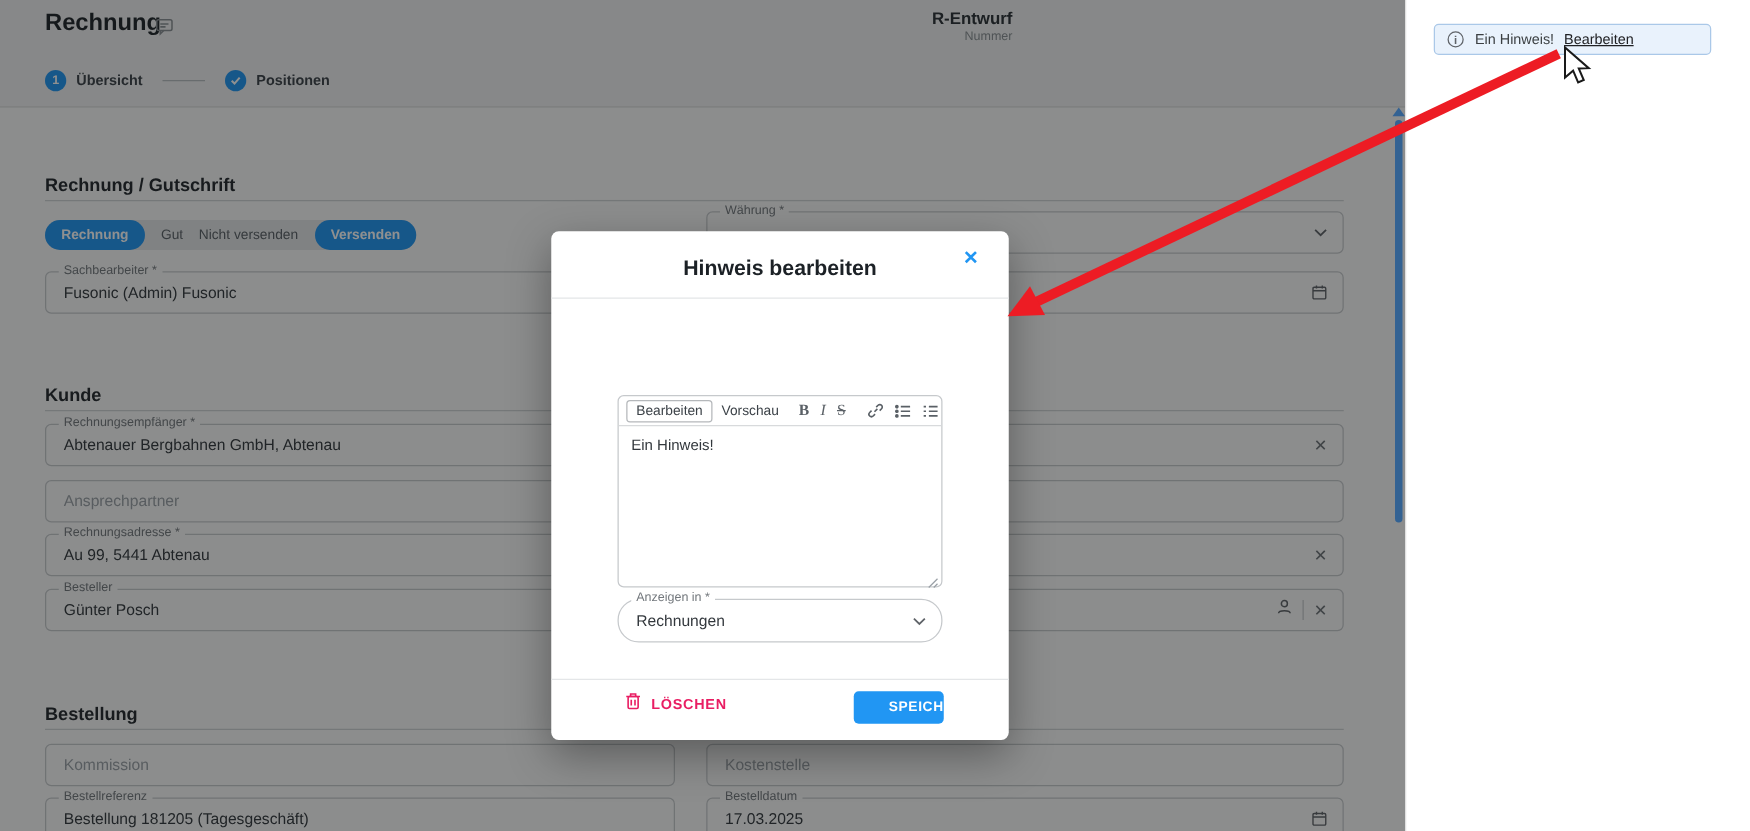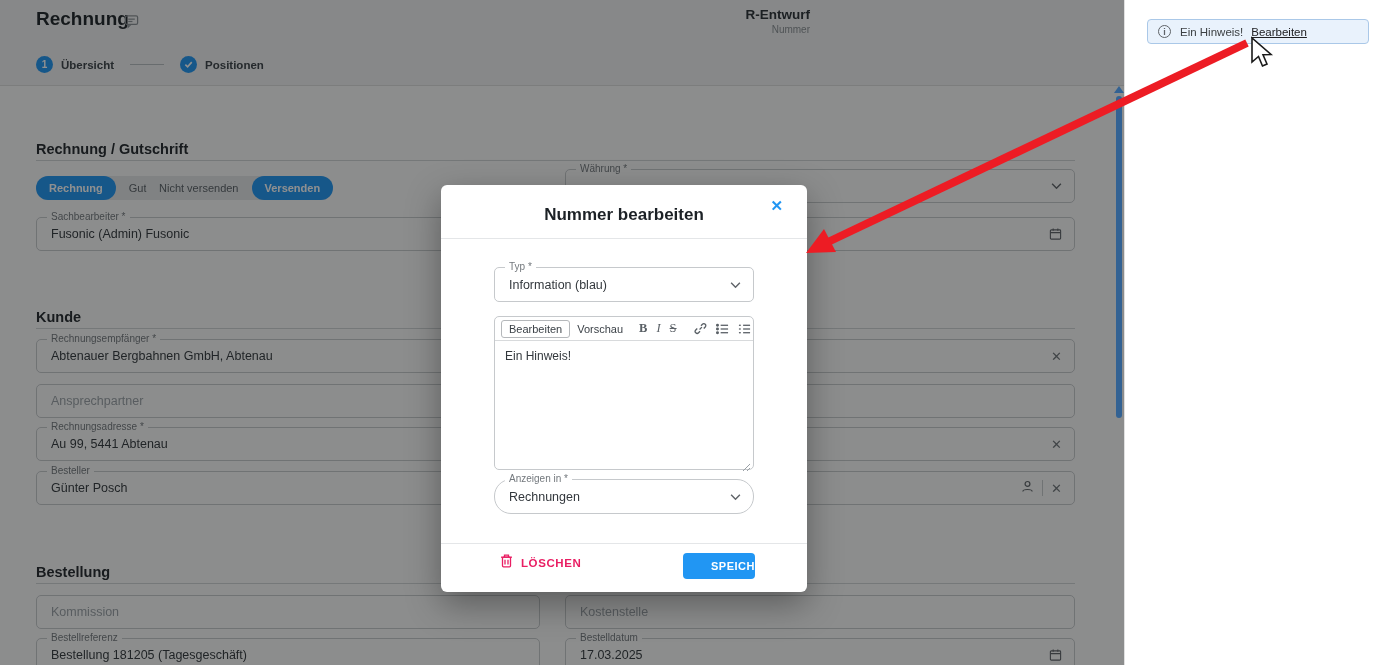--- a/index.html
+++ b/index.html
@@ -252,33 +252,24 @@
 
   <div class="right-panel">
     <div class="banner">
       <span class="banner-info">i</span>
       <span class="banner-text">Ein Hinweis!</span>
       <span class="banner-link">Bearbeiten</span>
     </div>
   </div>
 
   <div class="modal">
-    <div class="modal-title">Nummer bearbeiten</div>
+    <div class="modal-title">Hinweis bearbeiten</div>
     <div class="modal-close">✕</div>
     <div class="modal-hr" style="top:53px;"></div>
 
-    <div class="mfield" style="left:53px; top:82px; width:260px; height:35px;">
-      <span class="flabel">Typ *</span>
-      <span class="fvalue">Information (blau)</span>
-      <span class="ficon-right">
-        <svg width="11" height="7" viewBox="0 0 12 8">
-            <path d="M1 1.5 L6 6.5 L11 1.5" stroke="#5f6368" stroke-width="1.6" fill="none"></path>
-          </svg>
-      </span>
-    </div>
 
     <div class="editor">
       <div class="ed-toolbar">
         <span class="ed-tab active">Bearbeiten</span>
         <span class="ed-tab">Vorschau</span>
         <span class="ed-ico b">B</span>
         <span class="ed-ico i">I</span>
         <span class="ed-ico s">S</span>
         <span class="ed-ico" style="margin-left:17px;">
           <svg width="13" height="13" viewBox="0 0 14 14" fill="none" stroke="#5a6066" stroke-width="1.4">

